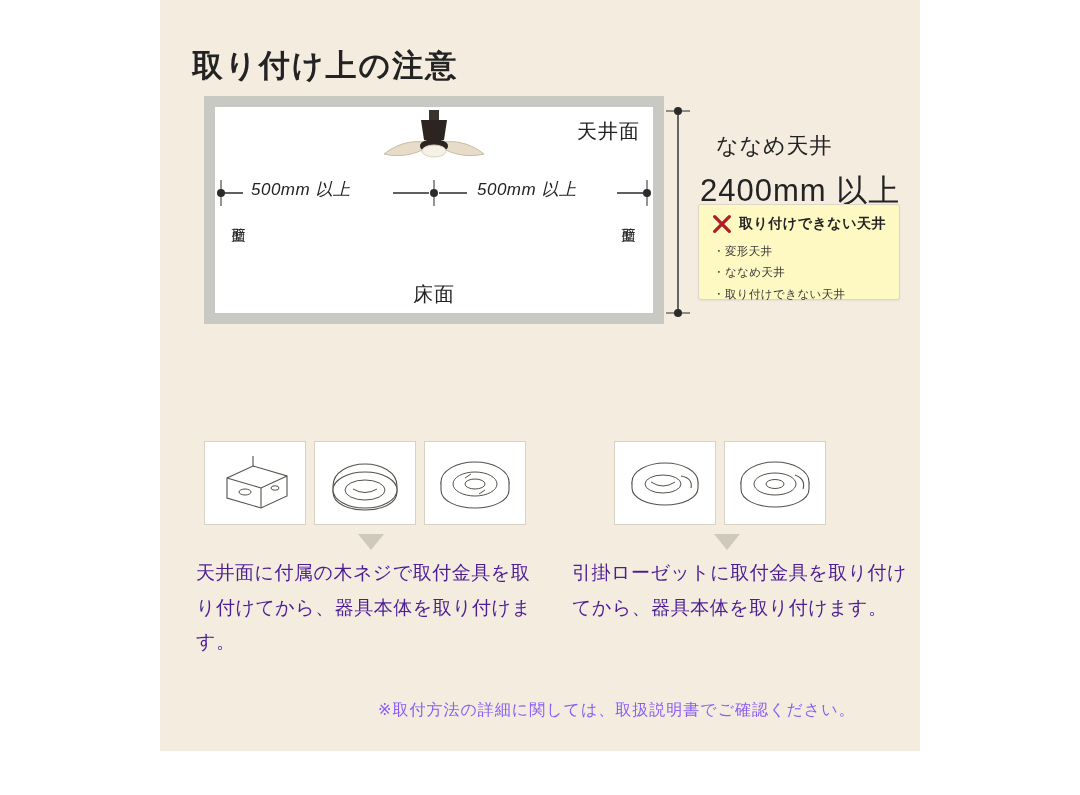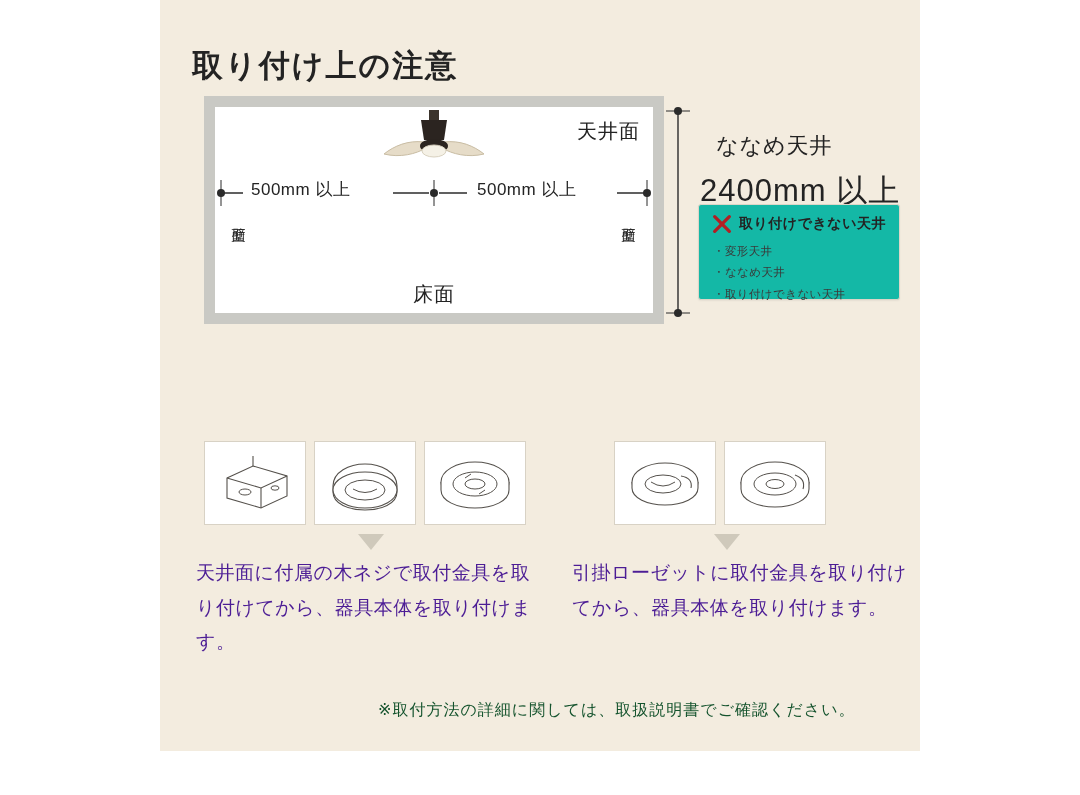--- a/index.html
+++ b/index.html
@@ -53,41 +53,41 @@
     letter-spacing:2px;
     line-height:1;
   }
   #wall-left{left:28px;top:120px;}
   #wall-right{right:28px;top:120px;}
 
   
   .fan{position:absolute;left:50%;top:14px;transform:translateX(-50%);width:120px;height:74px;}
 
   
-  .dimrow{position:absolute;left:11px;top:84px;width:438px;height:26px;}
+  .dimrow{position:absolute;left:11px;top:84px;width:438px;height:26px;font-style:italic;}
   .dim-txt{
     position:absolute;top:-2px;
     font-size:17px;color:#232323;letter-spacing:0.5px;white-space:nowrap;
   }
   #dim-left-txt{left:36px;}
   #dim-right-txt{left:262px;}
 
   
   .ceil-h{
     position:absolute;left:556px;top:131px;
     font-size:22px;color:#232323;letter-spacing:1px;
   }
   .ceil-h2{
     position:absolute;left:540px;top:170px;
     font-size:31px;color:#232323;letter-spacing:1px;
   }
 
   .warnbox{
     position:absolute;left:538px;top:204px;width:200px;height:94px;
-    background:#14b8a6;border:1px solid #ddd6c8;border-radius:3px;
+    background:#fef9c3;border:1px solid #ddd6c8;border-radius:3px;
     box-shadow:0 1px 2px rgba(0,0,0,.06);
   }
   .warn-title{
     position:absolute;left:40px;top:10px;
     font-size:14px;font-weight:bold;color:#232323;letter-spacing:0.5px;
   }
   .warn-x{
     position:absolute;left:12px;top:8px;width:22px;height:22px;
   }
   .warn-list{
@@ -112,21 +112,21 @@
     position:absolute;width:0;height:0;
     border-left:13px solid transparent;
     border-right:13px solid transparent;
     border-top:16px solid #cfc9bb;
   }
   #arrow-left{left:198px;top:534px;}
   #arrow-right{left:554px;top:534px;}
 
   .note{
     position:absolute;left:218px;top:700px;
-    font-size:16px;color:#14532d;letter-spacing:1px;
+    font-size:16px;color:#8b5cf6;letter-spacing:1px;
   }
 </style>
 </head>
 <body>
 
 <div class="page">
   <div class="panel">
 
     <div class="heading" id="h1">取り付け上の注意</div>
 

